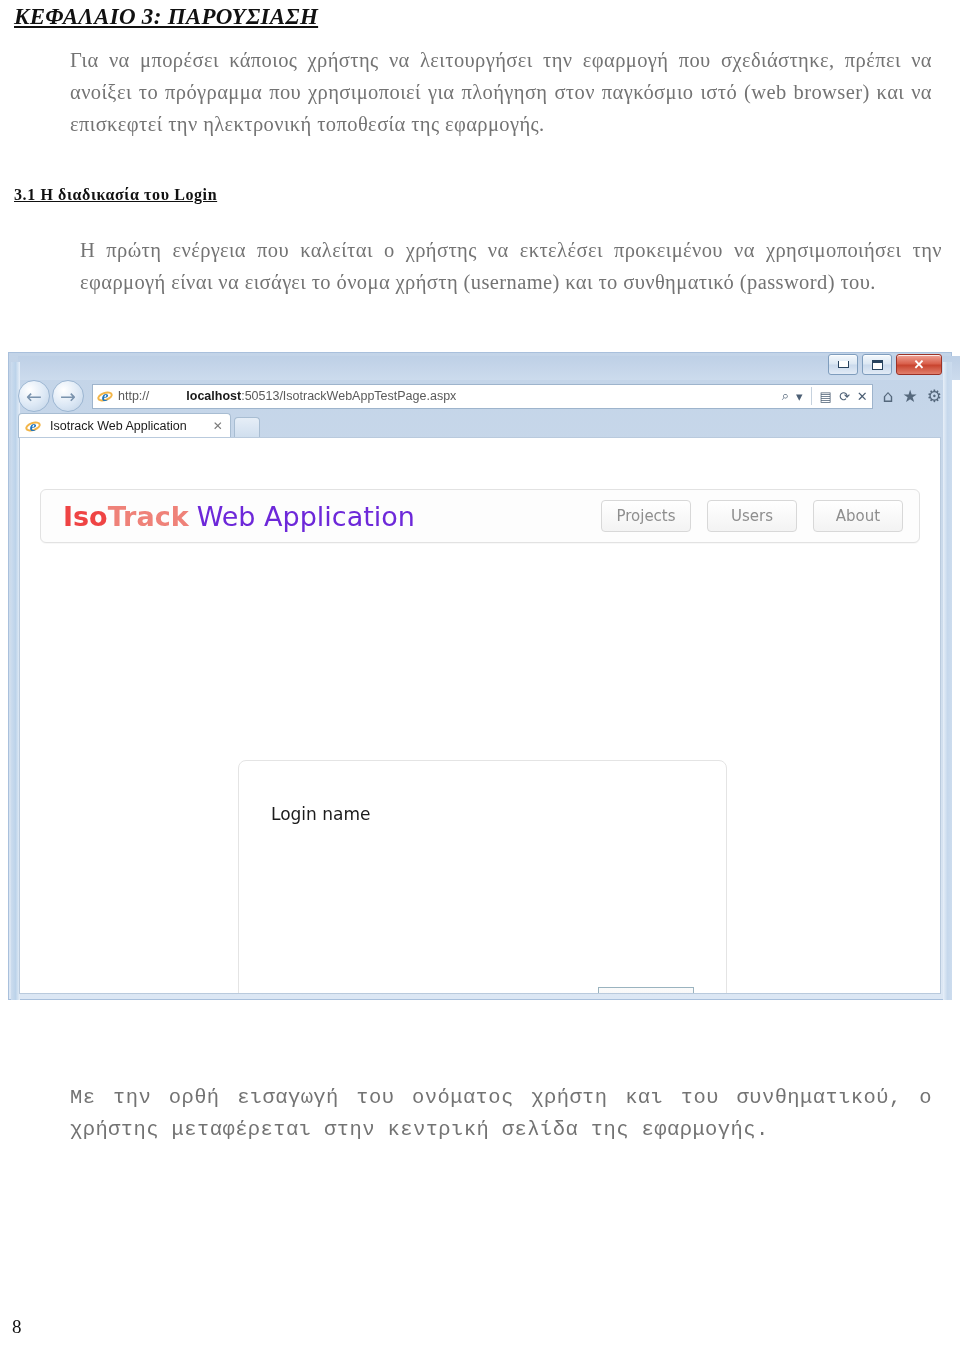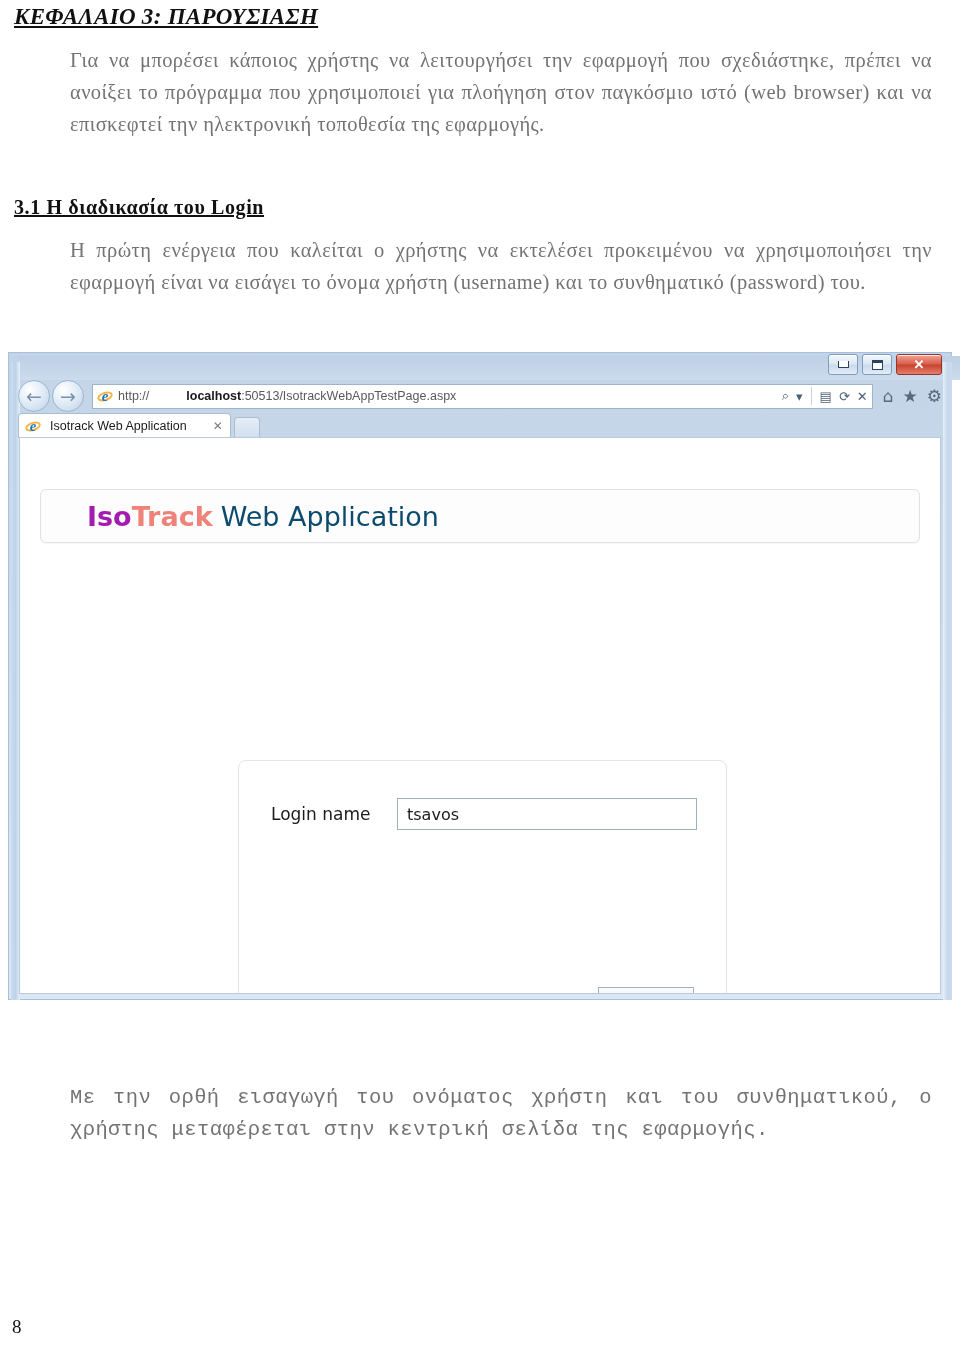--- a/index.html
+++ b/index.html
@@ -44,31 +44,31 @@
 
   #para-intro {
     left: 14px;
     top: 44px;
     width: 918px;
   }
 
   .doc-section-title {
     position: absolute;
     left: 14px;
-    top: 196px;
+    top: 186px;
     font-family: "Liberation Serif", serif;
-    font-size: 20px;
+    font-size: 16px;
     font-weight: bold;
     text-decoration: underline;
     letter-spacing: 0.6px;
     white-space: nowrap;
   }
 
   #para-login {
-    left: 14px;
+    left: 24px;
     top: 234px;
     width: 918px;
   }
 
   #para-closing {
     left: 14px;
     top: 1082px;
     width: 918px;
     font-family: Liberation Mono, monospace;
   }
@@ -321,21 +321,21 @@
     margin-left: 22px;
     font-family: "DejaVu Sans", sans-serif;
     font-size: 27px;
     line-height: 1;
     white-space: nowrap;
   }
   .app-logo .iso { font-weight: bold; }
   .app-logo .track { font-weight: bold; }
   .app-logo .webapp {
     font-weight: normal;
-    color: #0c4a6e;
+    color: #6d28d9;
     margin-left: 8px;
   }
   .app-nav {
     margin-left: auto;
     margin-right: 16px;
     display: flex;
     gap: 16px;
   }
   .nav-btn {
     min-width: 90px;
@@ -495,28 +495,32 @@
       <span class="tab-title">Isotrack Web Application</span>
       <span class="tab-close">✕</span>
     </div>
     <div class="new-tab"></div>
   </div>
 
   <div class="viewport">
 
     <div class="app-header">
       <div class="app-logo">
-        <span class="iso" id="logo-iso" style="color: #a21caf; margin-left: 24px;">Iso</span><span class="track" id="logo-track" style="color: rgb(239, 130, 121);">Track</span><span class="webapp">Web Application</span>
+        <span class="iso" id="logo-iso" style="color: #ef4444;">Iso</span><span class="track" id="logo-track" style="color: rgb(239, 130, 121);">Track</span><span class="webapp">Web Application</span>
+      </div>
+      <div class="app-nav">
+        <div class="nav-btn">Projects</div>
+        <div class="nav-btn">Users</div>
+        <div class="nav-btn">About</div>
       </div>
     </div>
 
     <div class="login-panel">
       <div class="form-row" id="row-login">
         <span class="form-label">Login name</span>
-        <span class="form-input">tsavos</span>
       </div>
 
 
       <div class="login-submit">Login</div>
     </div>
 
   </div>
 </div>
 
 <div class="doc-para" id="para-closing">

